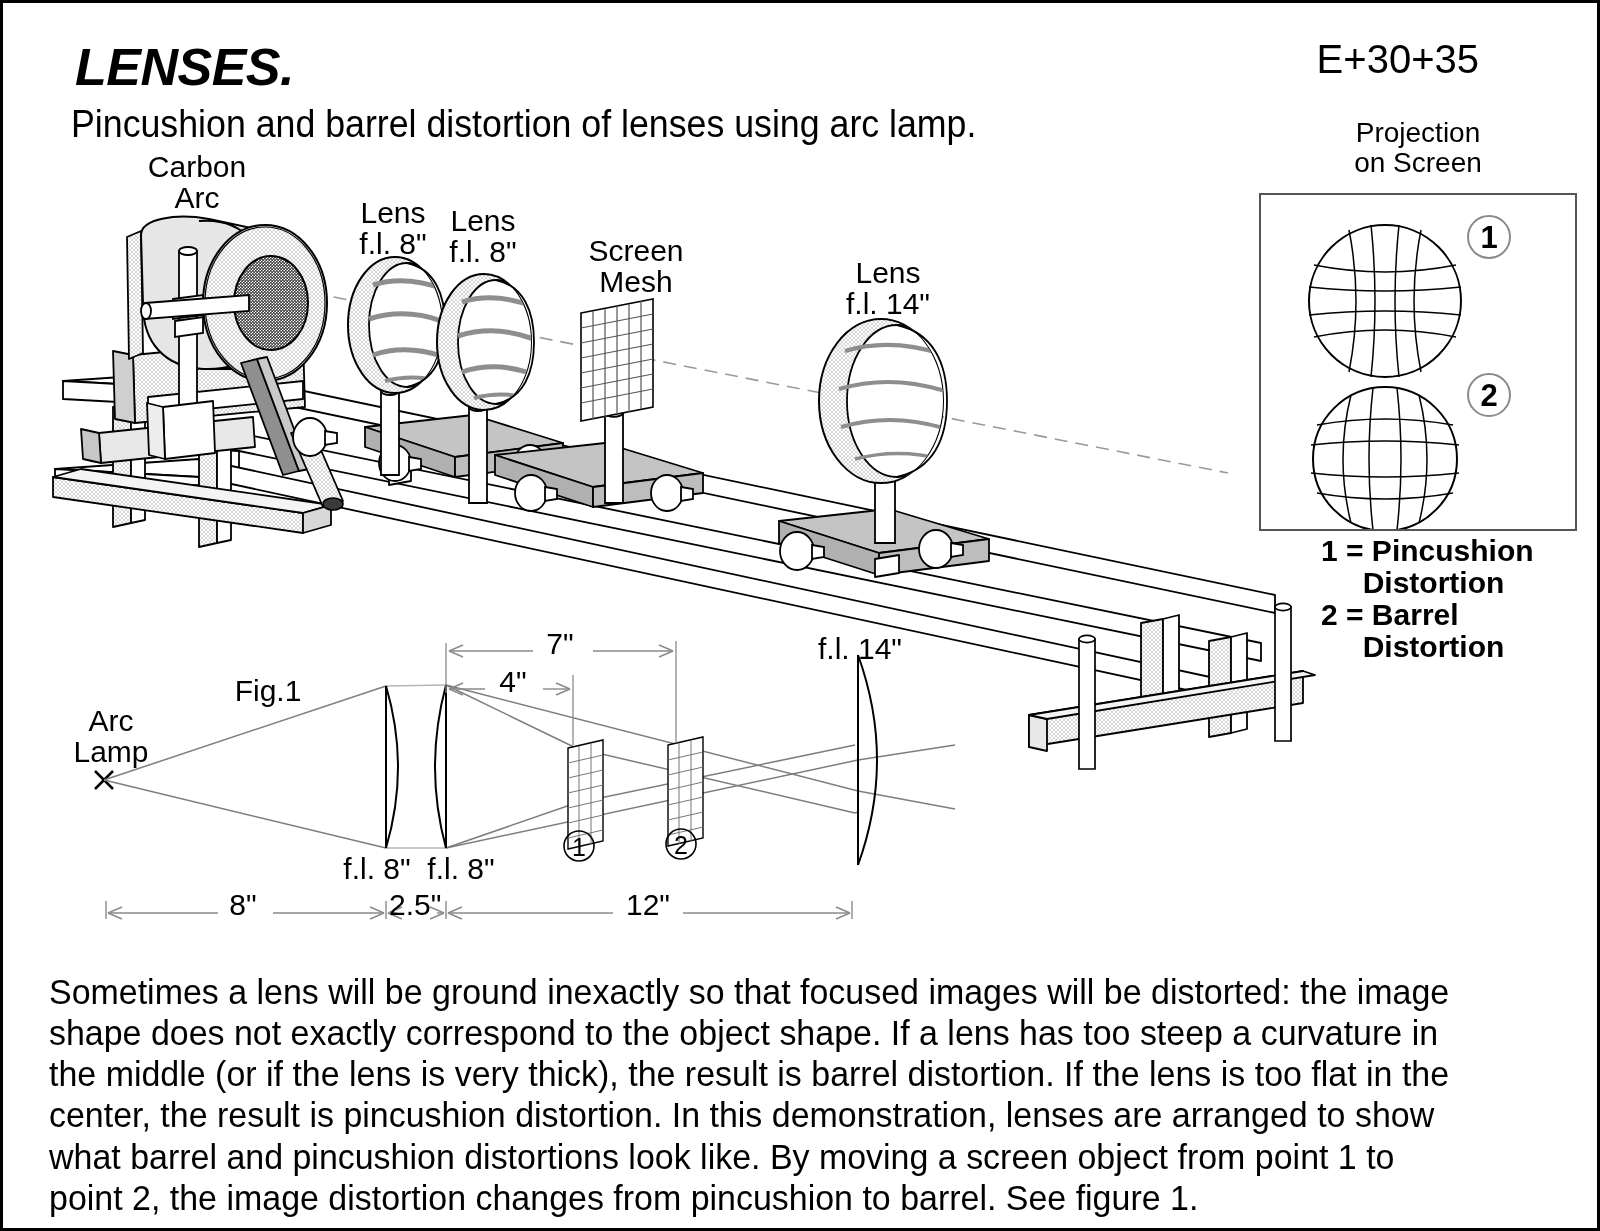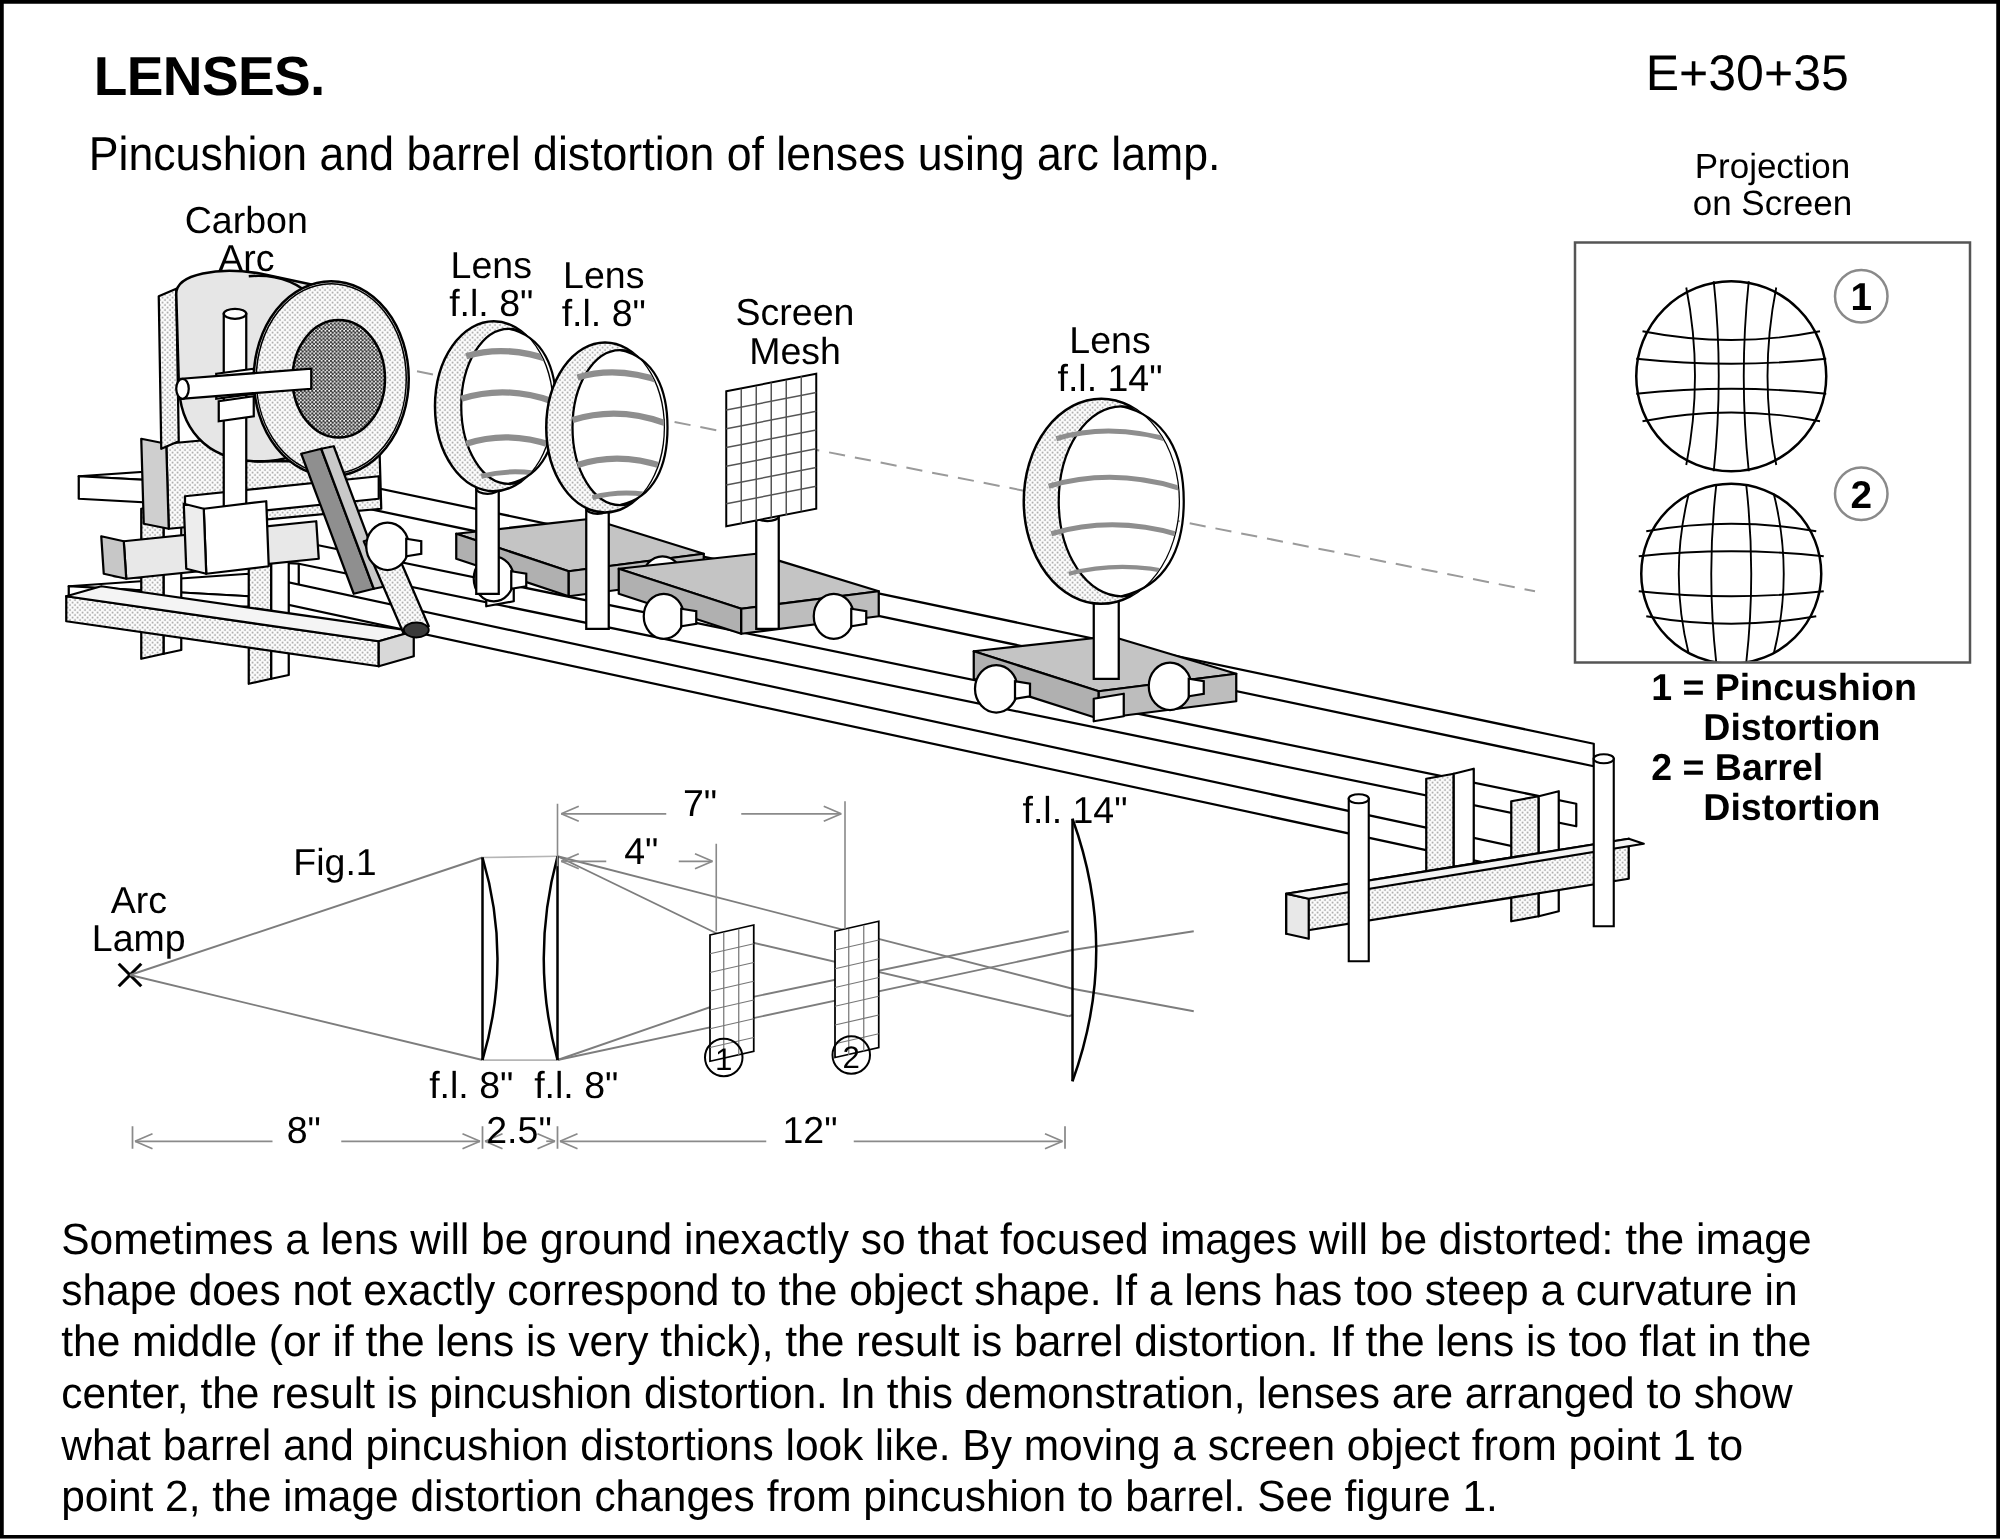--- a/index.html
+++ b/index.html
@@ -14,22 +14,23 @@
     height:1231px;
     background:#ffffff;
     border:3px solid #000000;
     box-sizing:border-box;
     overflow:hidden;
   }
   .abs{position:absolute;}
   
   #title{
     left:72px; top:34px;
-    font-size:44px; font-weight:bold;
+    font-size:52px; font-weight:bold;
     letter-spacing:-0.5px;
+    font-style:italic;
   }
   #code{
     right:118px; top:34px;
     font-size:40px; font-weight:normal;
     letter-spacing:0px;
     text-align:right;
   }
   #subtitle{
     left:68px; top:100px;
     font-size:38px;
@@ -334,21 +335,21 @@
         <path d="M842,348 Q888,334 942,352" fill="none" stroke="#8e8e8e" stroke-width="4"></path>
         <path d="M836,386 Q890,370 948,390" fill="none" stroke="#8e8e8e" stroke-width="4"></path>
         <path d="M838,424 Q892,408 950,428" fill="none" stroke="#8e8e8e" stroke-width="4"></path>
         <path d="M852,456 Q898,444 946,458" fill="none" stroke="#8e8e8e" stroke-width="3.5"></path>
       </g>
       <path d="M894,322 C 930,330 944,360 944,398 C 944,436 930,466 894,474" fill="none" stroke="#000" stroke-width="1.8"></path>
     </g>
   </svg>
   </div>
 
-  <div class="abs lbl" style="left:136px; top:158px; width:116px;">Carbon
+  <div class="abs lbl" style="left:136px; top:148px; width:116px;">Carbon
 Arc</div>
   <div class="abs lbl" style="left:338px; top:194px; width:104px;">Lens
 f.l. 8"</div>
   <div class="abs lbl" style="left:428px; top:202px; width:104px;">Lens
 f.l. 8"</div>
   <div class="abs lbl" style="left:572px; top:232px; width:122px;">Screen
 Mesh</div>
   <div class="abs lbl" style="left:820px; top:254px; width:130px;">Lens
 f.l. 14"</div>
 

